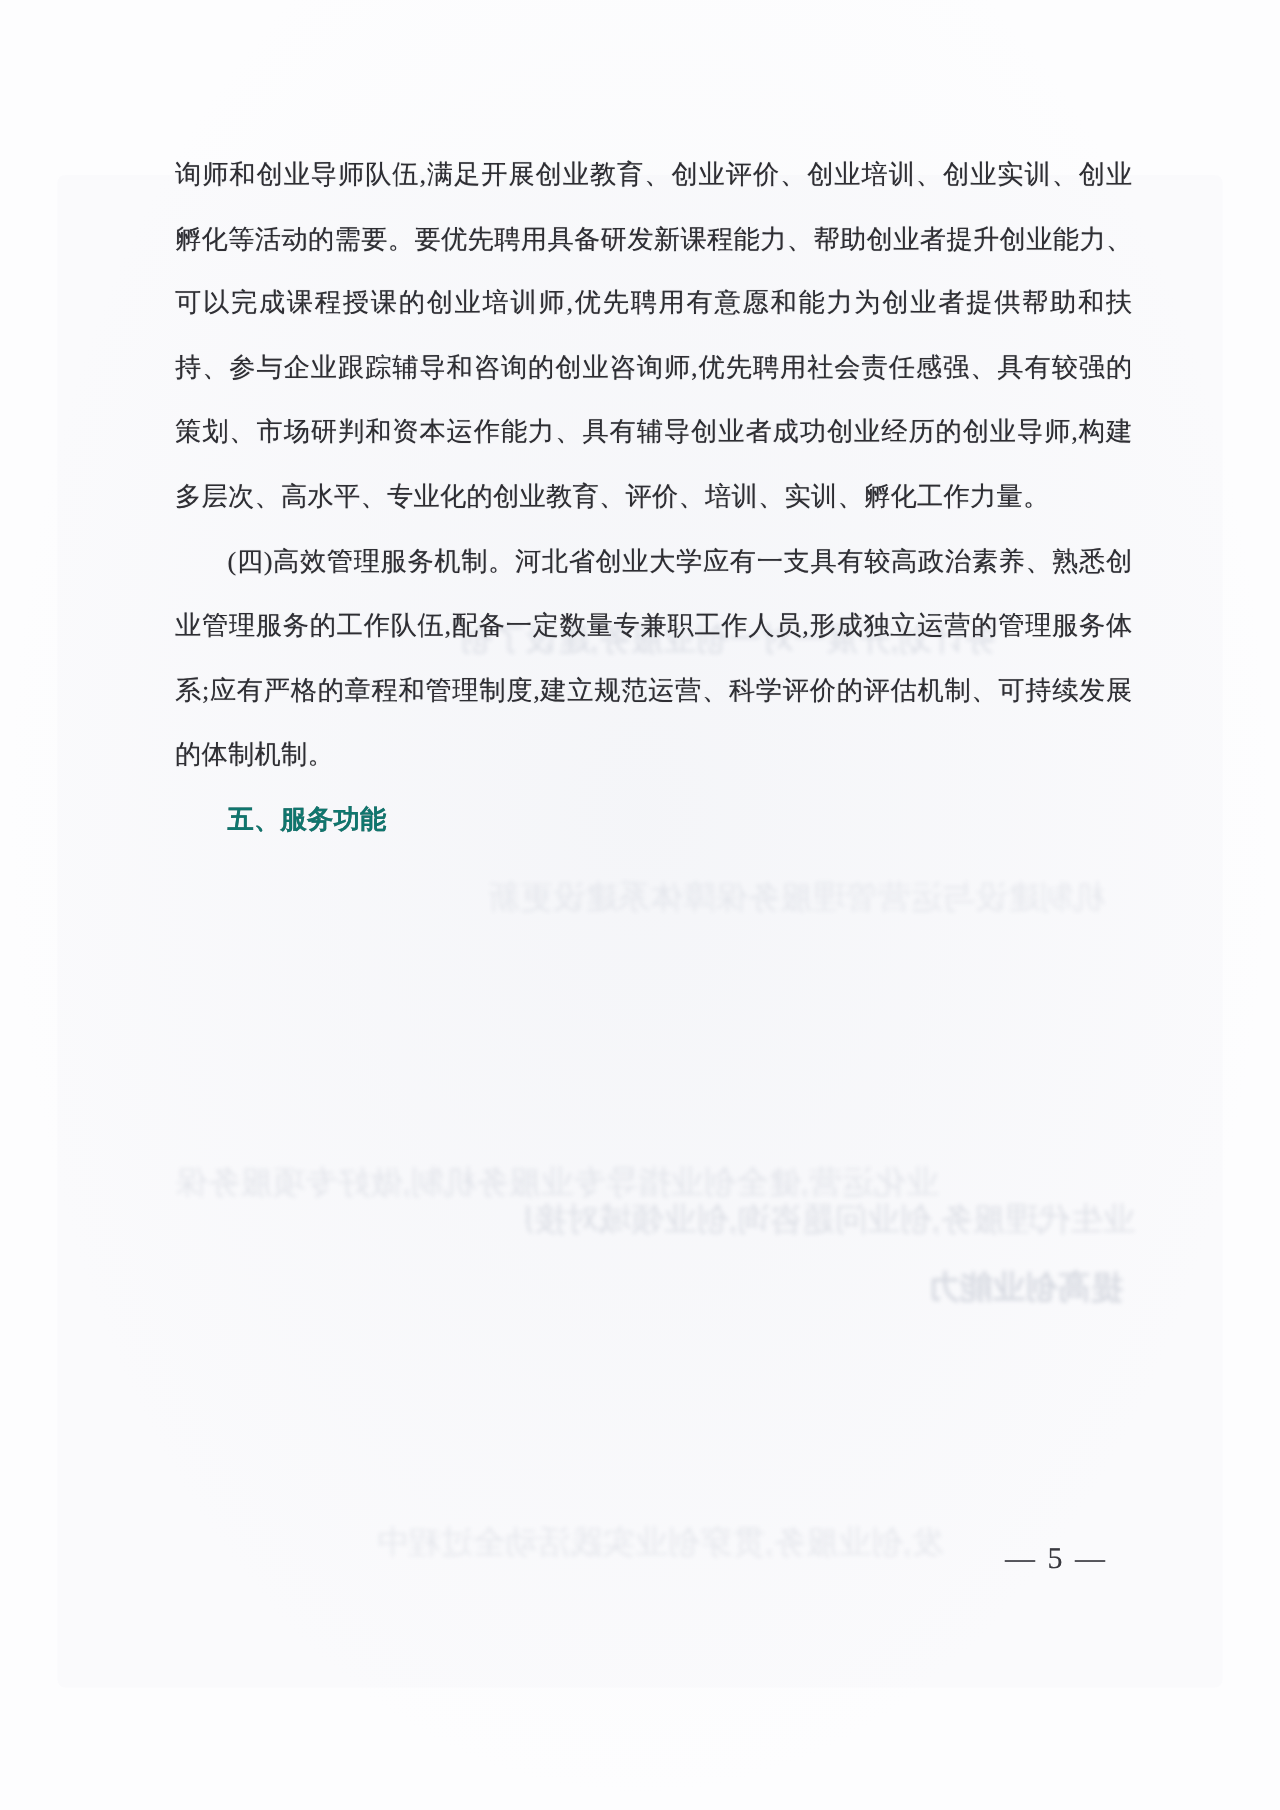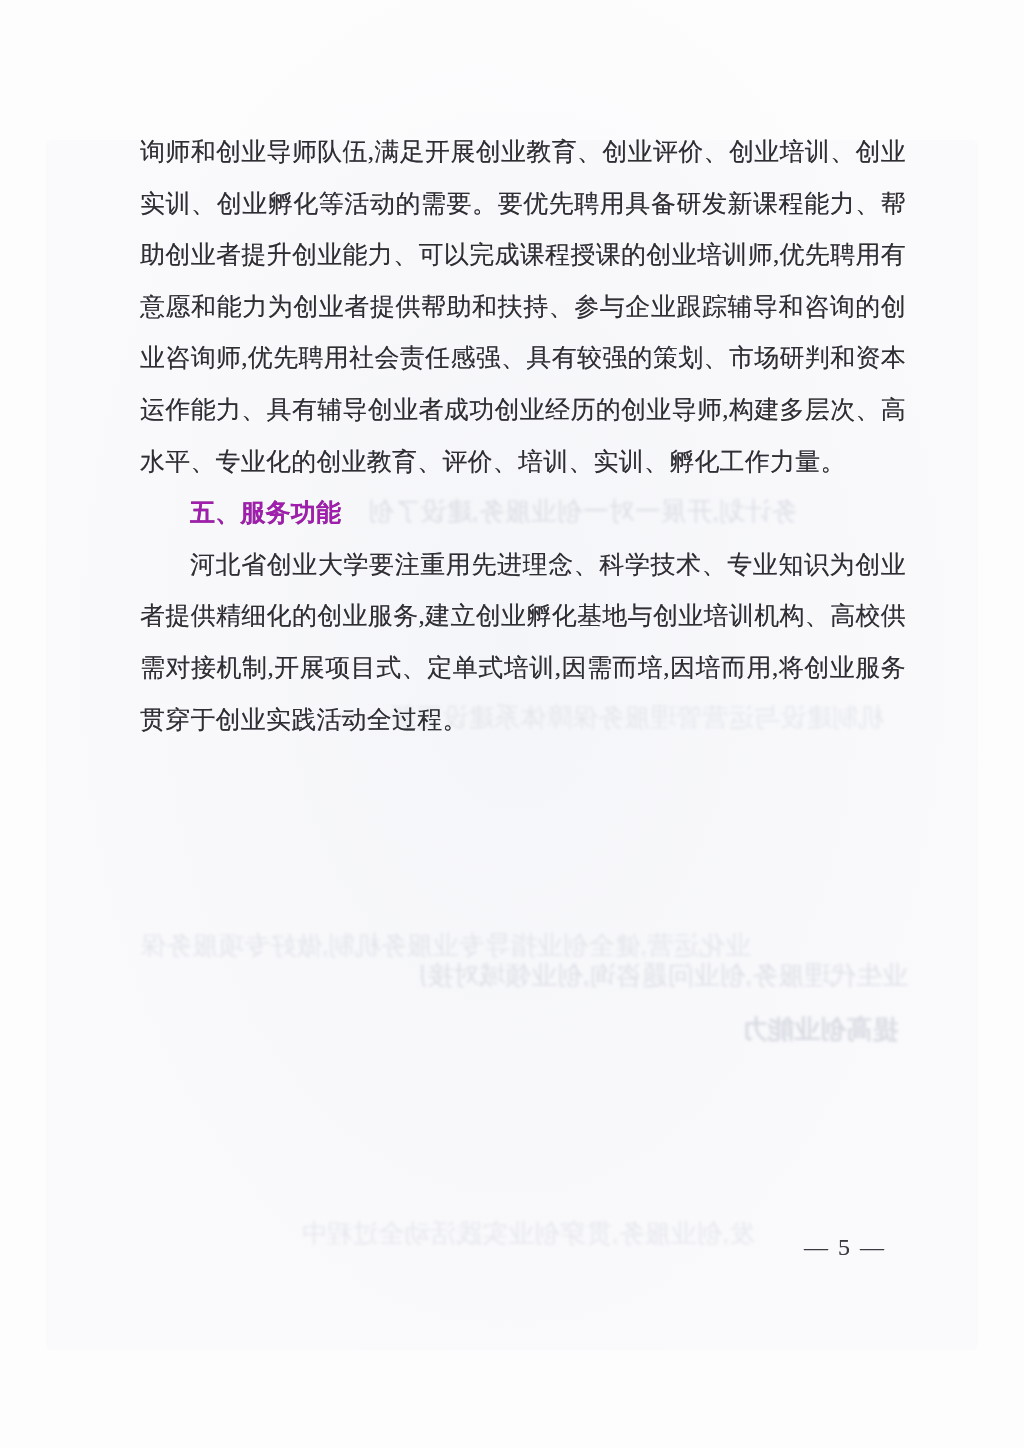--- a/index.html
+++ b/index.html
@@ -25,42 +25,42 @@
   .scan-tint {
     position: absolute;
     left: 46px; top: 140px;
     width: 932px; height: 1210px;
     background: rgba(222,228,235,0.10);
     border-radius: 6px;
   }
   .content {
     position: absolute;
     left: 140px;
-    top: 126px;
+    top: 114px;
     width: 766px;
     color: #2e2e33;
-    font-size: 25px;
+    font-size: 21px;
     line-height: 51.6px;
     text-align: justify;
     letter-spacing: 0.2px;
     text-shadow: 0 0 0.6px rgba(46,46,51,0.5);
   }
   .para {
     margin: 0;
     text-indent: 2em;
   }
   .para.no-indent {
     text-indent: 0;
   }
   .heading {
     margin: 0;
     text-indent: 2em;
     font-family: "Liberation Sans", sans-serif;
     font-weight: 700;
-    color: #a21caf;
+    color: #0f766e;
     text-shadow: 0 0 0.5px rgba(36,36,40,0.6);
   }
   .page-number {
     position: absolute;
     top: 1234px;
     right: 138px;
     font-size: 24px;
     color: #3a3a40;
     letter-spacing: 2px;
     text-shadow: 0 0 0.5px rgba(58,58,64,0.5);
@@ -92,17 +92,17 @@
 
 <p class="ghost" style="top: 494px; left: 368px; width: 540px;">务计划,开展一对一创业服务,建设了创</p>
 <p class="ghost" style="top: 700px; left: 390px; width: 516px; opacity: 0.1;">机制建设与运营管理服务保障体系建设更新</p>
 <p class="ghost" style="top: 928px; left: 140px; width: 766px; opacity: 0.12;">业化运营,健全创业指导专业服务机制,做好专项服务保</p>
 <p class="ghost" style="top: 958px; left: 420px; width: 488px;">业生代理服务,创业问题咨询,创业领域对接服务机制</p>
 <p class="ghost bold" style="top: 1012px; left: 742px; width: 166px;">提高创业能力</p>
 <p class="ghost" style="top: 1216px; left: 300px; width: 606px; opacity: 0.11;">发,创业服务,贯穿创业实践活动全过程中</p>
 
 <div class="content">
   <p class="para no-indent">询师和创业导师队伍,满足开展创业教育、创业评价、创业培训、创业实训、创业孵化等活动的需要。要优先聘用具备研发新课程能力、帮助创业者提升创业能力、可以完成课程授课的创业培训师,优先聘用有意愿和能力为创业者提供帮助和扶持、参与企业跟踪辅导和咨询的创业咨询师,优先聘用社会责任感强、具有较强的策划、市场研判和资本运作能力、具有辅导创业者成功创业经历的创业导师,构建多层次、高水平、专业化的创业教育、评价、培训、实训、孵化工作力量。</p>
+  <p class="para">(四)高效管理服务机制。河北省创业大学应有一支具有较高政治素养、熟悉创业管理服务的工作队伍,配备一定数量专兼职工作人员,形成独立运营的管理服务体系;应有严格的章程和管理制度,建立规范运营、科学评价的评估机制、可持续发展的体制机制。</p>
   <p class="heading">五、服务功能</p>
-  <p class="para">河北省创业大学要注重用先进理念、科学技术、专业知识为创业者提供精细化的创业服务,建立创业孵化基地与创业培训机构、高校供需对接机制,开展项目式、定单式培训,因需而培,因培而用,将创业服务贯穿于创业实践活动全过程。</p>
 </div>
 
 <div class="page-number">— 5 —</div>
 
 </body></html>

